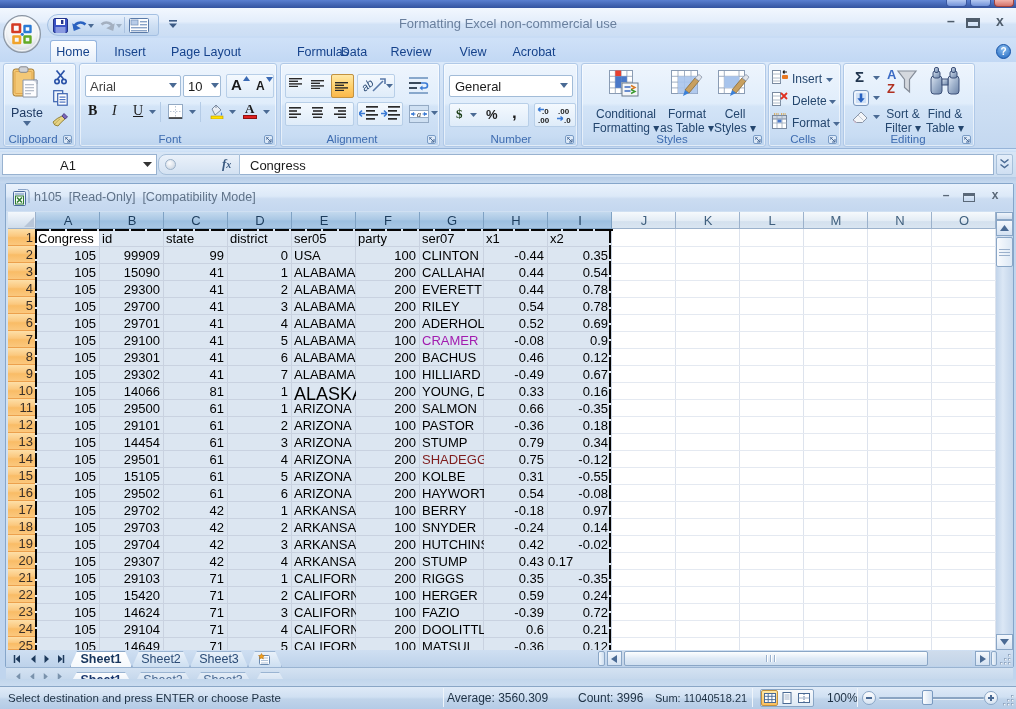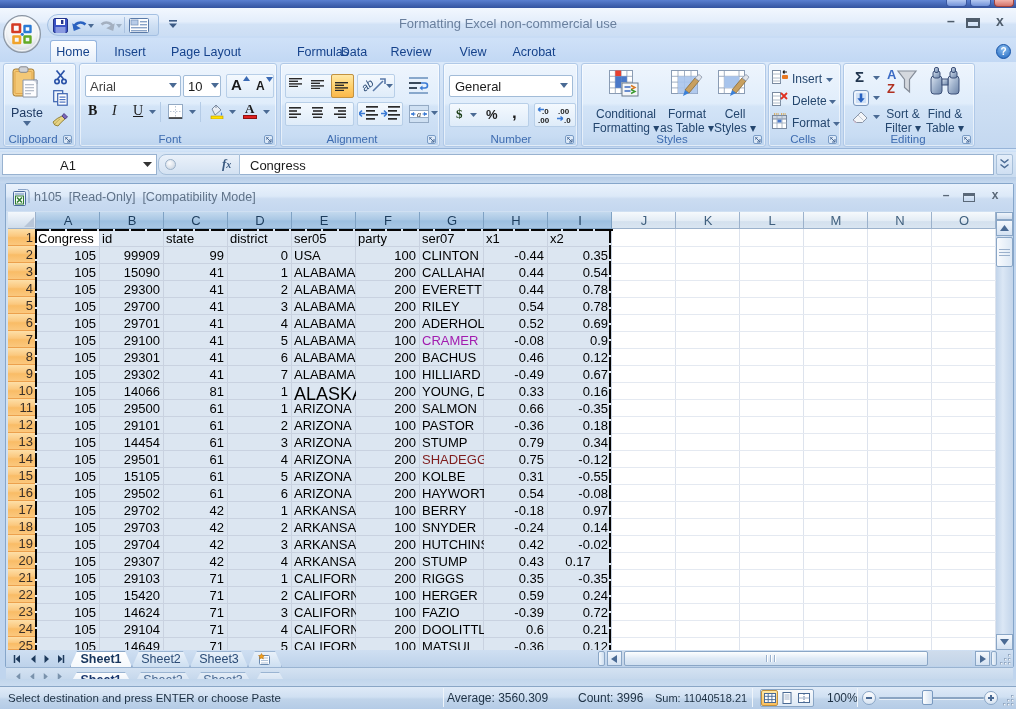--- a/index.html
+++ b/index.html
@@ -781,21 +781,21 @@
 <div class="tx" style="left:484px;top:537px;width:60px;text-align:right;font-size:13px;color:#000;overflow:hidden">0.42</div>
 <div class="tx" style="left:548px;top:537px;width:60px;text-align:right;font-size:13px;color:#000;overflow:hidden">-0.02</div>
 <div class="tx" style="left:36px;top:554px;width:60px;text-align:right;font-size:13px;color:#000;overflow:hidden">105</div>
 <div class="tx" style="left:100px;top:554px;width:60px;text-align:right;font-size:13px;color:#000;overflow:hidden">29307</div>
 <div class="tx" style="left:164px;top:554px;width:60px;text-align:right;font-size:13px;color:#000;overflow:hidden">42</div>
 <div class="tx" style="left:228px;top:554px;width:60px;text-align:right;font-size:13px;color:#000;overflow:hidden">4</div>
 <div class="tx" style="left:294px;top:554px;width:62px;font-size:13px;color:#000;overflow:hidden">ARKANSAS</div>
 <div class="tx" style="left:356px;top:554px;width:60px;text-align:right;font-size:13px;color:#000;overflow:hidden">200</div>
 <div class="tx" style="left:422px;top:554px;width:62px;font-size:13px;color:#000;overflow:hidden">STUMP</div>
 <div class="tx" style="left:484px;top:554px;width:60px;text-align:right;font-size:13px;color:#000;overflow:hidden">0.43</div>
-<div class="tx" style="left:548px;top:554px;width:60px;text-align:center;font-size:13px;color:#000;overflow:hidden">0.17</div>
+<div class="tx" style="left:548px;top:554px;width:60px;text-align:left;font-size:13px;color:#000;overflow:hidden">0.17</div>
 <div class="tx" style="left:36px;top:571px;width:60px;text-align:right;font-size:13px;color:#000;overflow:hidden">105</div>
 <div class="tx" style="left:100px;top:571px;width:60px;text-align:right;font-size:13px;color:#000;overflow:hidden">29103</div>
 <div class="tx" style="left:164px;top:571px;width:60px;text-align:right;font-size:13px;color:#000;overflow:hidden">71</div>
 <div class="tx" style="left:228px;top:571px;width:60px;text-align:right;font-size:13px;color:#000;overflow:hidden">1</div>
 <div class="tx" style="left:294px;top:571px;width:62px;font-size:13px;color:#000;overflow:hidden">CALIFORNIA</div>
 <div class="tx" style="left:356px;top:571px;width:60px;text-align:right;font-size:13px;color:#000;overflow:hidden">200</div>
 <div class="tx" style="left:422px;top:571px;width:62px;font-size:13px;color:#000;overflow:hidden">RIGGS</div>
 <div class="tx" style="left:484px;top:571px;width:60px;text-align:right;font-size:13px;color:#000;overflow:hidden">0.35</div>
 <div class="tx" style="left:548px;top:571px;width:60px;text-align:right;font-size:13px;color:#000;overflow:hidden">-0.35</div>
 <div class="tx" style="left:36px;top:588px;width:60px;text-align:right;font-size:13px;color:#000;overflow:hidden">105</div>

